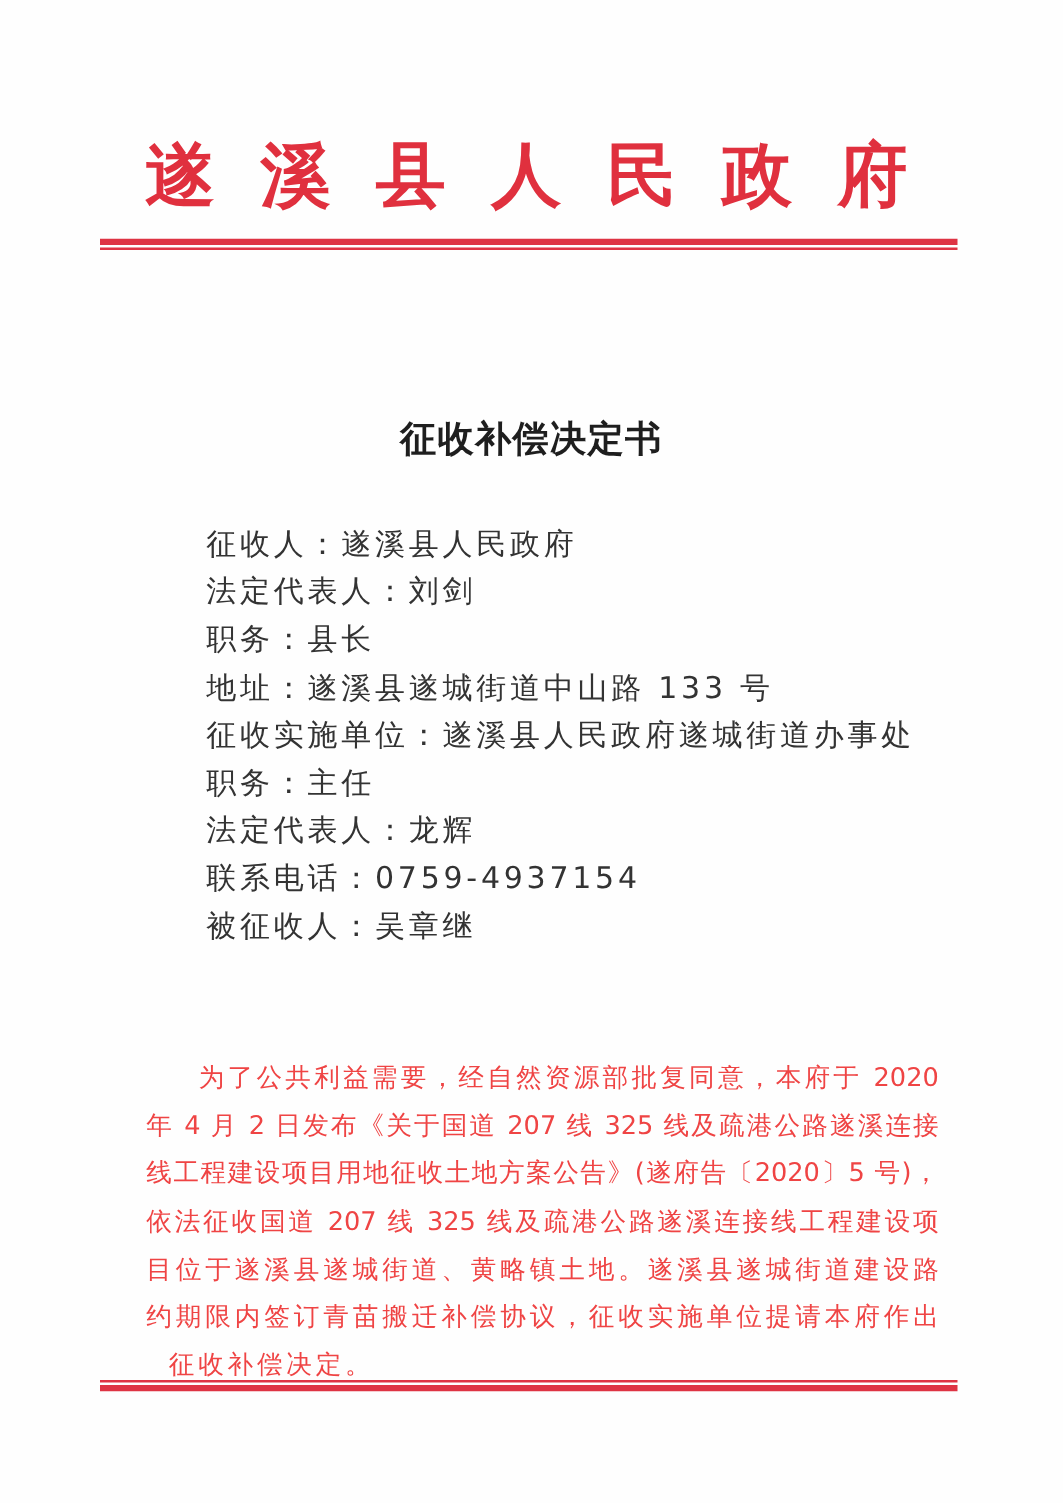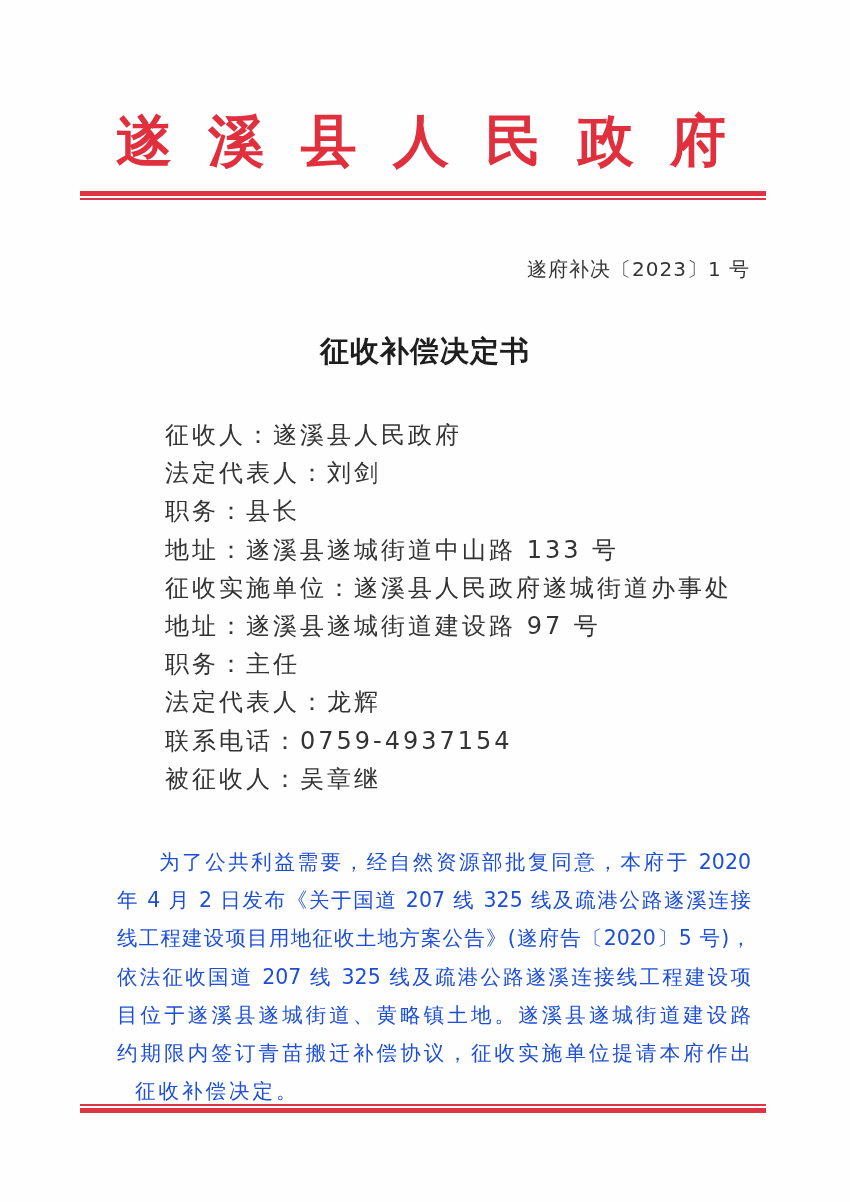--- a/index.html
+++ b/index.html
@@ -88,21 +88,21 @@
       letter-spacing: 0.5px;
       margin-left: -3px;
     }
     .body-text {
       position: absolute;
       left: 117px;
       top: 843px;
       width: 634px;
       font-size: 20.5px;
       line-height: 38.2px;
-      color: #1d4ed8;
+      color: #ef4444;
       text-align: justify;
       text-align-last: left;
     }
     .body-line {
       display: block;
       white-space: nowrap;
       text-align: justify;
       text-align-last: justify;
       height: 38.2px;
     }
@@ -126,31 +126,29 @@
     <span>县</span>
     <span>人</span>
     <span>民</span>
     <span>政</span>
     <span>府</span>
   </div>
 
   <div class="red-rule-thick" style="left:80px; top:191px; width:686px;"></div>
   <div class="red-rule-thin" style="left:80px; top:198px; width:686px;"></div>
 
-  <div class="doc-number">遂府补决〔2023〕1 号</div>
 
   <div class="doc-title">征收补偿决定书</div>
 
   <div class="field-list">
     <div class="field"><span>征收人：</span><span>遂溪县人民政府</span></div>
     <div class="field"><span>法定代表人：</span><span>刘剑</span></div>
     <div class="field"><span>职务：</span><span>县长</span></div>
     <div class="field"><span>地址：</span><span>遂溪县遂城街道中山路 133 号</span></div>
     <div class="field"><span>征收实施单位：</span><span>遂溪县人民政府遂城街道办事处</span></div>
-    <div class="field"><span>地址：</span><span>遂溪县遂城街道建设路 97 号</span></div>
     <div class="field"><span>职务：</span><span>主任</span></div>
     <div class="field"><span>法定代表人：</span><span>龙辉</span></div>
     <div class="field"><span>联系电话：</span><span>0759-4937154</span></div>
     <div class="field"><span>被征收人：</span><span>吴章继</span></div>
   </div>
 
   <div class="body-text">
     <span class="body-line first">为了公共利益需要，经自然资源部批复同意，本府于 2020</span>
     <span class="body-line">年 4 月 2 日发布《关于国道 207 线 325 线及疏港公路遂溪连接</span>
     <span class="body-line">线工程建设项目用地征收土地方案公告》(遂府告〔2020〕5 号)，</span>

